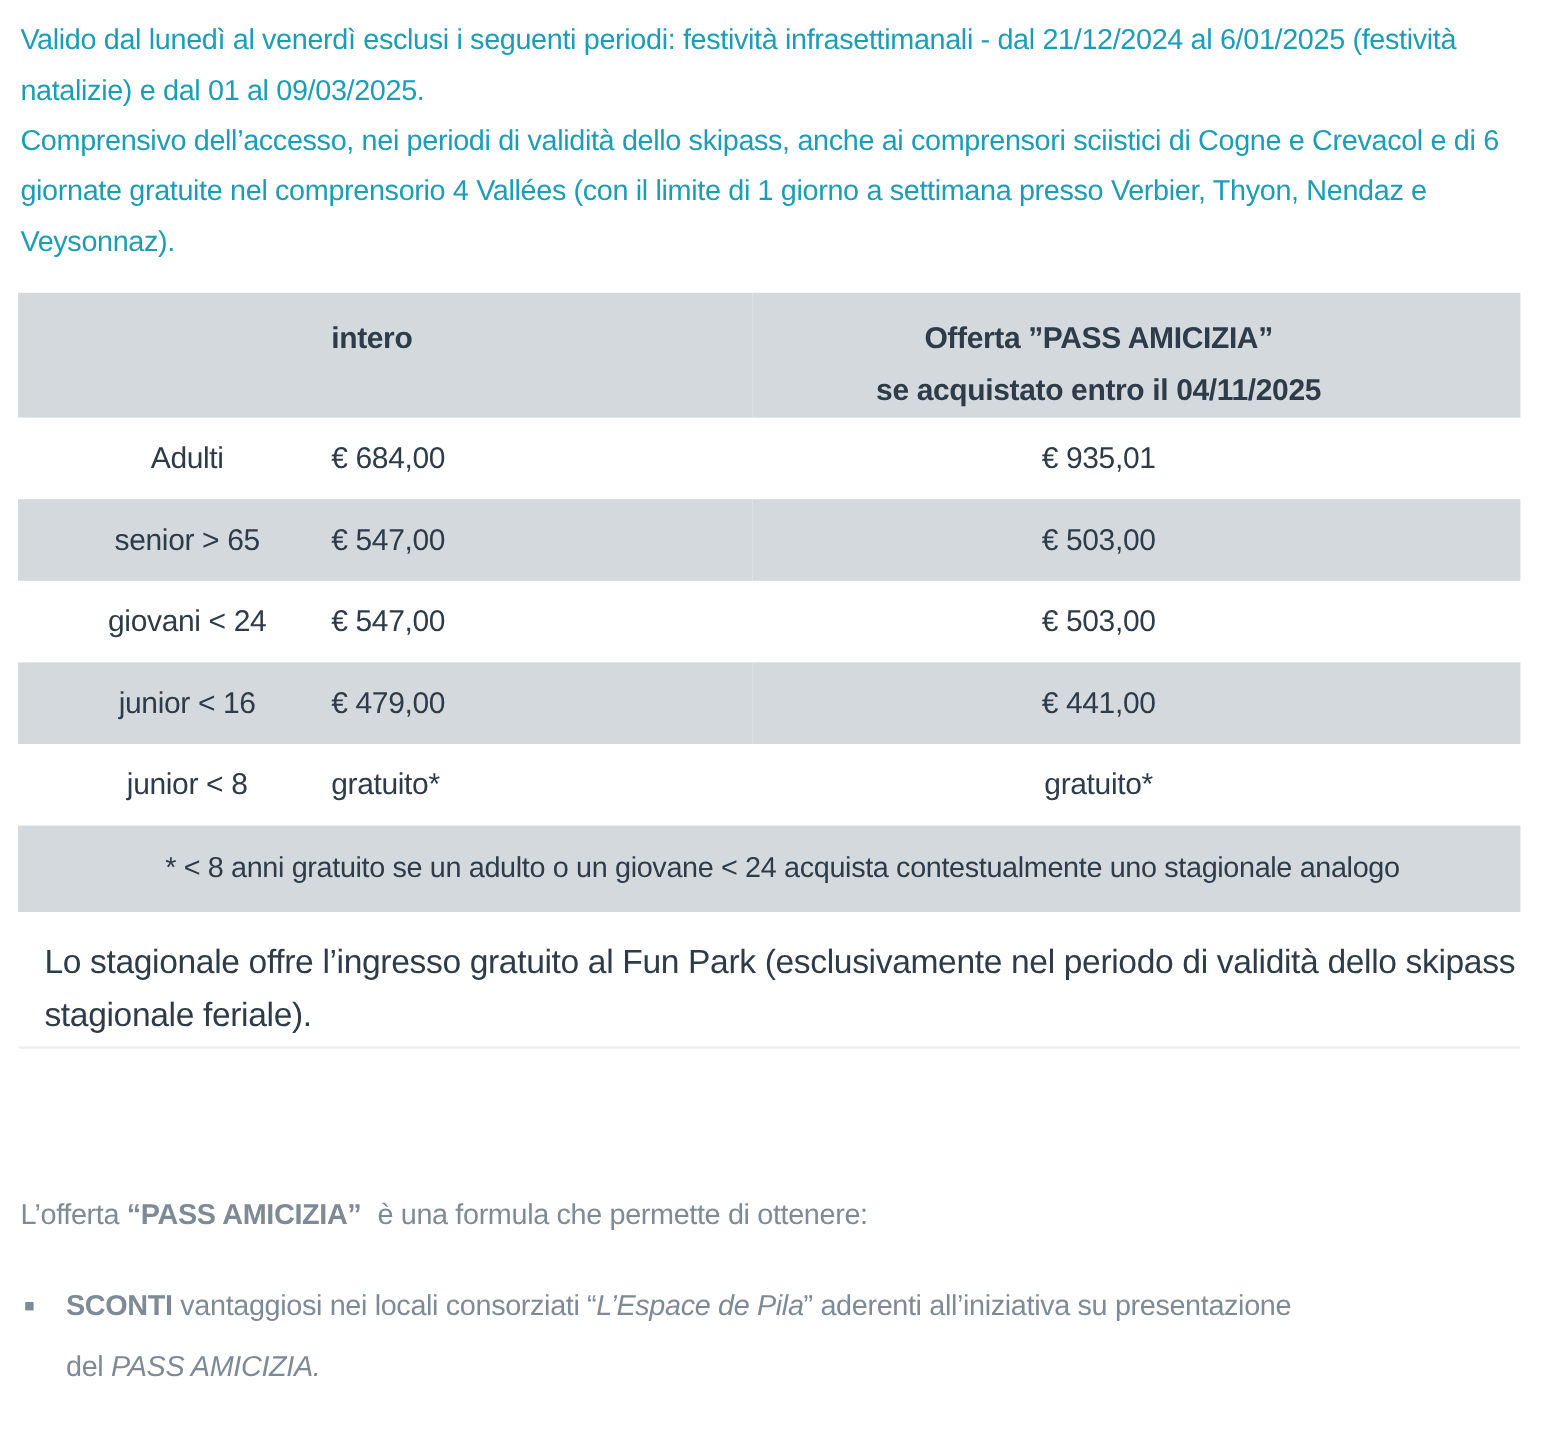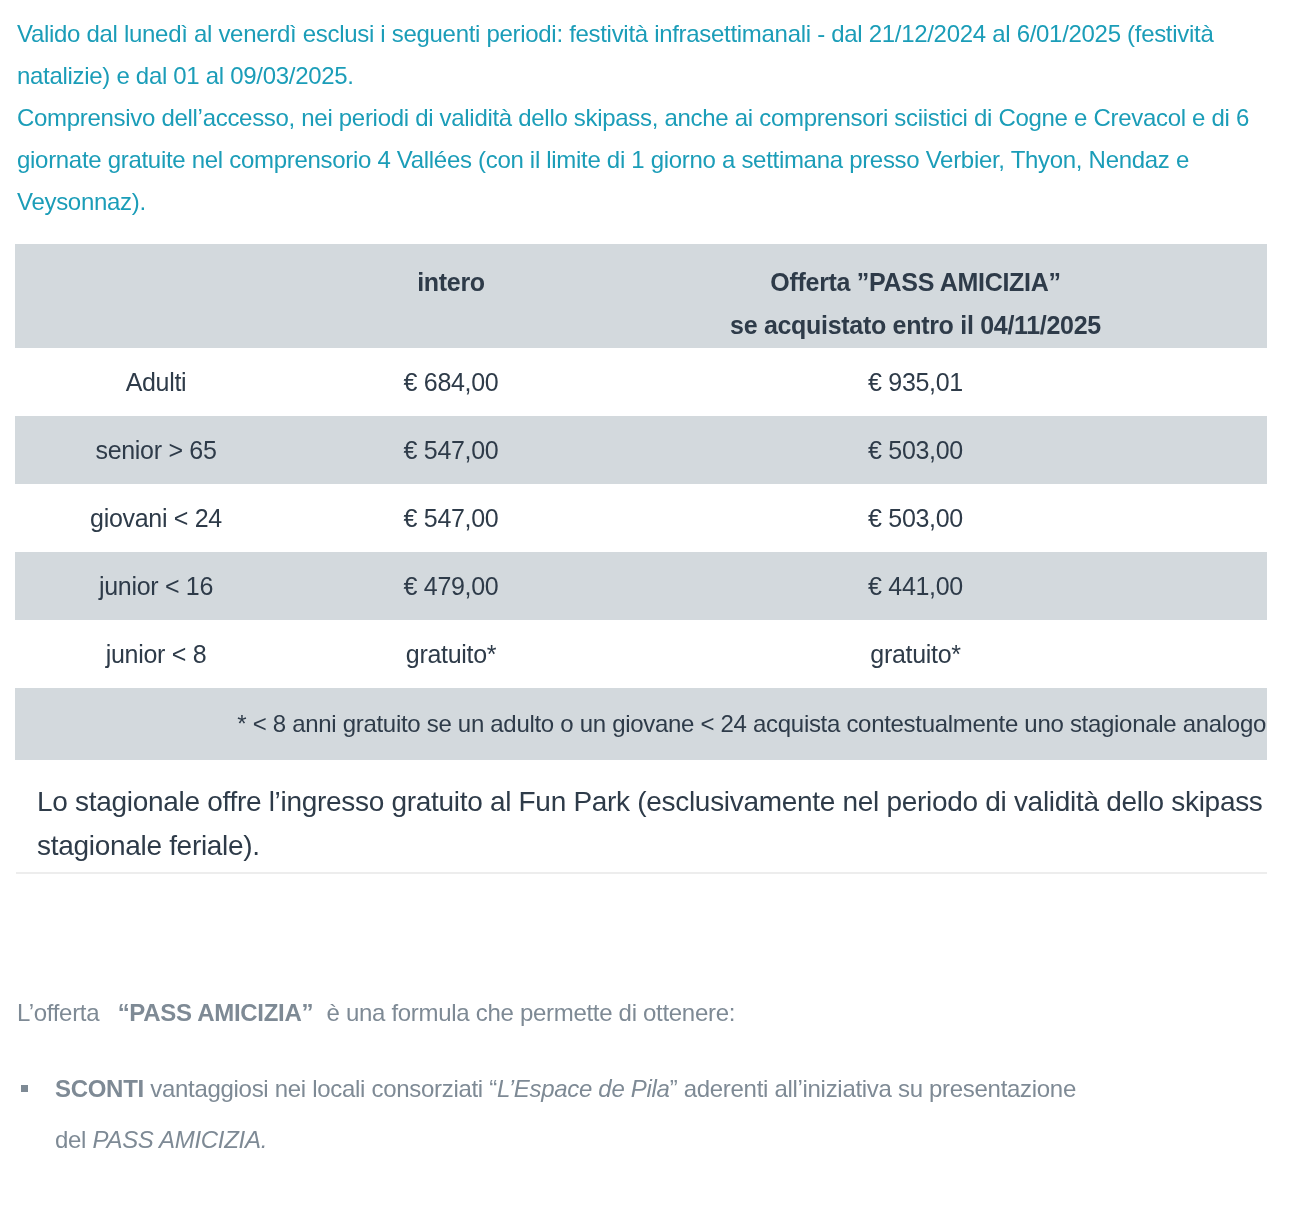--- a/index.html
+++ b/index.html
@@ -32,38 +32,38 @@
     margin-top: 21px;
     border-collapse: collapse;
     table-layout: fixed;
   }
   .price-table th, .price-table td {
     font-size: 25px;
     color: #2e3b49;
     font-weight: normal;
   }
   .col-label   { width: 236px; text-align: center; padding-left: 23px; }
-  .col-intero  { width: 350px; text-align: center; }
+  .col-intero  { width: 350px; text-align: left; }
   .col-offerta { text-align: center; padding-right: 64px; }
 
   .price-table thead th {
     background: #d3d9dd;
     font-weight: bold;
     vertical-align: top;
     padding-top: 17px;
     height: 85px; 
     line-height: 43px;
   }
   .price-table tbody tr.data-row { height: 68px; }
   .price-table tbody tr.data-row:nth-child(even) td { background: #d3d9dd; }
 
   .price-table tr.footnote-row td {
     background: #d3d9dd;
     height: 70px;
-    text-align: right;
+    text-align: center;
     padding-left: 23px;
     font-size: 24px;
   }
 
   
   .funpark {
     margin: 20px 0 0;
     padding-left: 22px;
     font-size: 28px;
     line-height: 44px;
@@ -81,21 +81,21 @@
     color: #7e8a95;
     font-size: 24px;
   }
   .offer .b  { font-weight: bold; }
   .offer .bi { font-weight: normal; font-style: italic; }
   .offer-heading {
     margin: 118px 0 0;
     padding-left: 2px;
     line-height: 42px;
   }
-  .offer-heading .gap { margin-right: 7px; margin-left: 12px; }
+  .offer-heading .gap { margin-right: 7px; }
   ul.offer-list {
     list-style: none;
     margin: 34px 0 0;
     padding: 0;
   }
   ul.offer-list li {
     position: relative;
     padding-left: 40px;
     line-height: 41px;
     margin-bottom: 6px;

